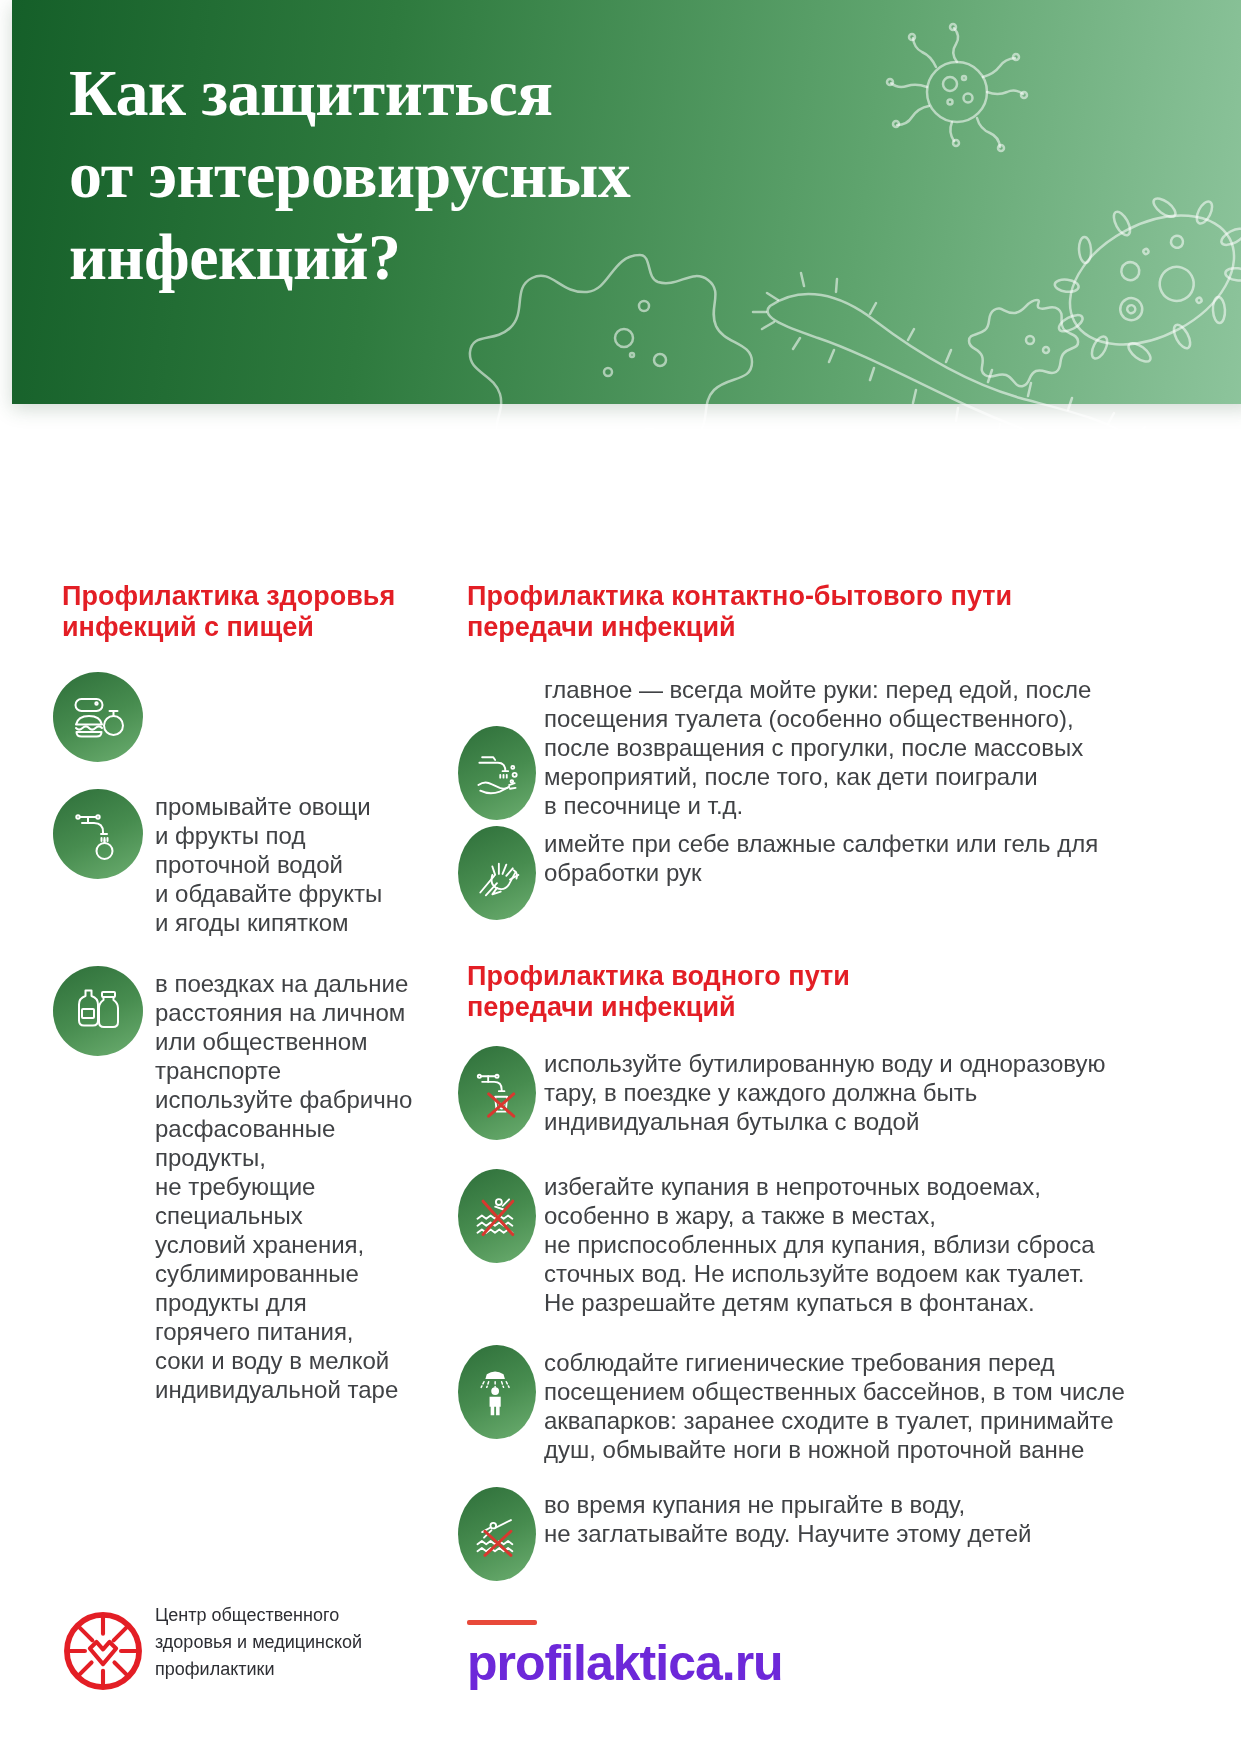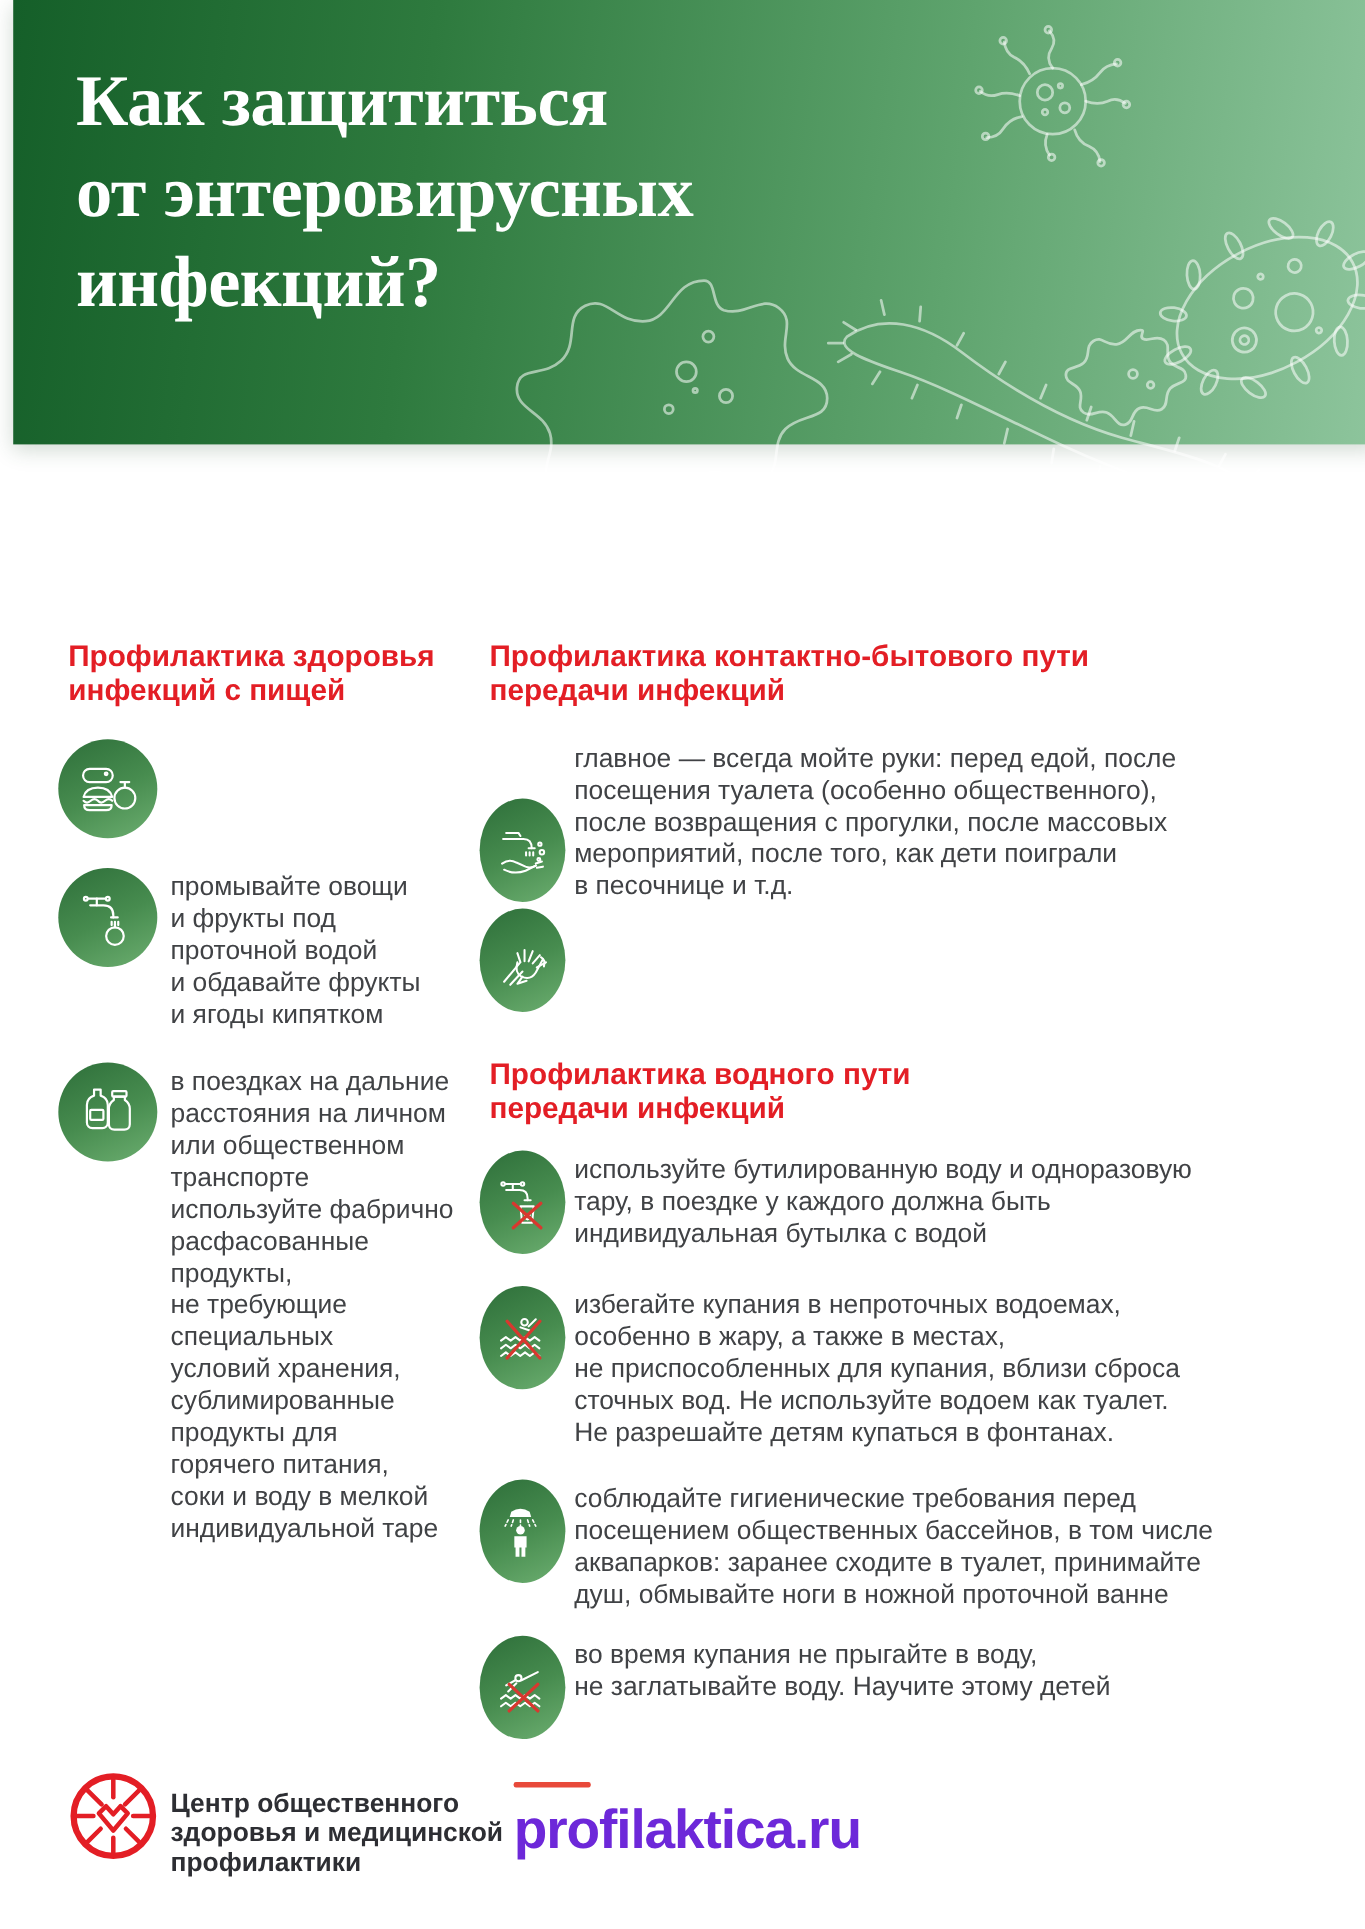--- a/index.html
+++ b/index.html
@@ -15,21 +15,21 @@
     font-family:Liberation Serif, serif;
   }
   .microbes { position:absolute; left:0; top:0; width:1241px; height:500px; }
   .title {
     position:absolute; left:57px; top:52px; z-index:2;
     font-size:66px; line-height:82px; font-weight:bold; color:#ffffff;
     letter-spacing:-0.5px; white-space:pre-line;
   }
   .col { position:absolute; top:581px; }
   .col-left  { left:53px;  width:392px; }
-  .col-right { left:436px; width:745px; }
+  .col-right { left:458px; width:745px; }
   .heading {
     color:#e31e25; font-size:27px; line-height:31px; font-weight:bold;
     white-space:pre-line; margin-left:9px;
   }
   .item { display:flex; align-items:flex-start; }
   .badge {
     flex-shrink:0; border-radius:50%;
     background:linear-gradient(155deg,#2e6f3a 0%, #478c4f 52%, #6cae70 100%);
     display:flex; align-items:center; justify-content:center;
   }
@@ -39,22 +39,22 @@
   .badge.oval svg { width:52px; height:56px; }
   .item-text {
     font-size:24px; line-height:29px; color:#404245;
     white-space:pre-line; padding-top:3px;
   }
   .mb-9 {margin-bottom:6px;align-items:flex-end;}  .mb-23{margin-bottom:23px;} .mb-27{margin-bottom:27px;}
   .mb-28{margin-bottom:28px;} .mb-29{margin-bottom:29px;} .mb-41{margin-bottom:41px;}
   .footer { position:absolute; left:0; top:1602px; width:1241px; height:140px; }
   .logo { position:absolute; left:62px; top:8px; width:82px; height:82px; }
   .org-name {
-    position:absolute; left:155px; top:24px;
-    font-size:24px; line-height:27px; font-weight:bold; color:#2d2e33; white-space:pre-line;
+    position:absolute; left:155px; top:0;
+    font-size:18px; line-height:27px; font-weight:normal; color:#2d2e33; white-space:pre-line;
   }
   .site { position:absolute; left:467px; top:18px; }
   .site-line { width:70px; height:5px; background:#e8493a; border-radius:2px; margin-bottom:9px; }
   .site-text { font-size:50px; font-weight:bold; color:#6d28d9; letter-spacing:-1px; }
 </style>
 </head>
 <body>
 
 <div class="poster">
 
@@ -242,20 +242,22 @@
             <g fill="none" stroke="#fff" stroke-width="2" stroke-linecap="round" stroke-linejoin="round">
           <path d="M10 49 L25 31"></path>
               <path d="M16 52 L28 39"></path>
           <path d="M23 30 q-3 10 4 14 q9 4 14 -4 l7 -13"></path>
           <path d="M26 30 l-3 -9 M30 29 l0 -11 M34 29 l4 -10 M38 31 l7 -8 M42 35 l9 -5"></path>
           <path d="M28 44 l-5 7 l9 -3"></path>
               <path d="M46 25 q5 3 3 9"></path>
         </g>
           </svg>
       </span>
+      <p class="item-text">имейте при себе влажные салфетки или гель для
+обработки рук</p>
     </div>
 
     <h2 class="heading mb-23">Профилактика водного пути
 передачи инфекций</h2>
 
     <div class="item mb-29">
       <span class="badge oval">
         <svg viewBox="0 0 56 56">
             <g fill="none" stroke="#fff" stroke-width="2" stroke-linecap="round" stroke-linejoin="round">
           <path d="M11 10 h15"></path>

